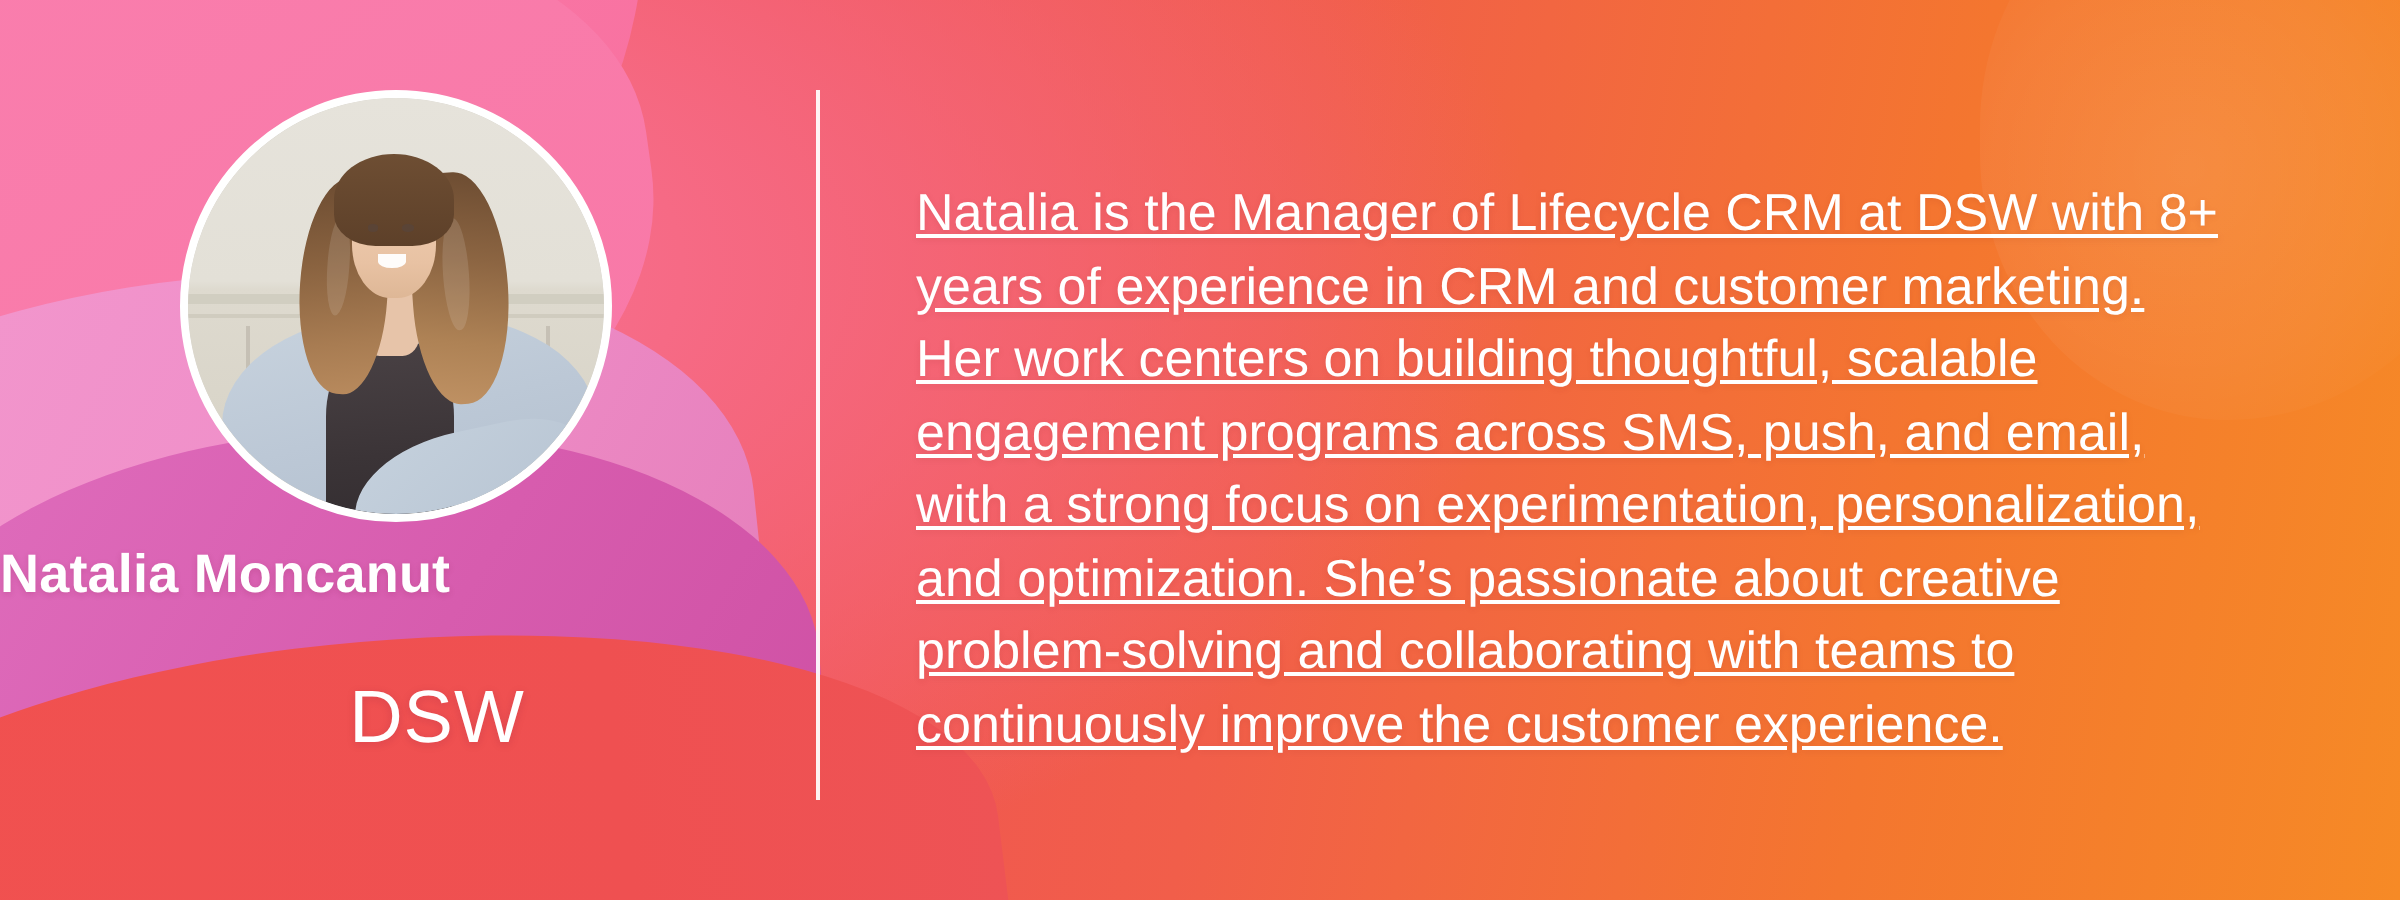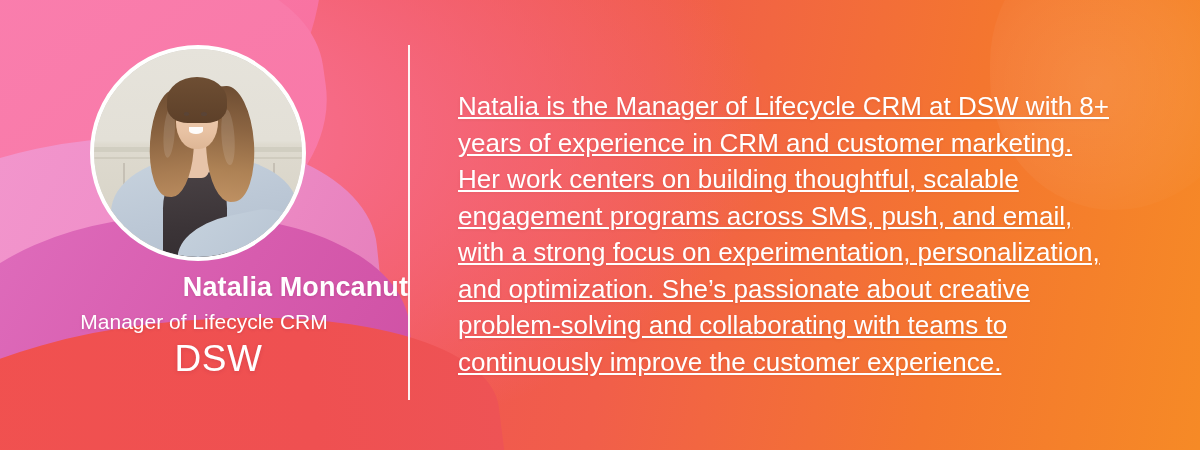--- a/index.html
+++ b/index.html
@@ -186,21 +186,21 @@
   }
   .hair-strand {
     position:absolute;
     background:rgba(255,255,255,.12);
     border-radius:50%;
   }
 
   #name {
     position:absolute;
     left:0; right:0; top:272px;
-    text-align:right;
+    text-align:left;
     color:#FFFFFF;
     font-size:27px;
     font-weight:bold;
     letter-spacing:.1px;
     text-shadow:0 1px 3px rgba(120,20,60,.18);
   }
   #role {
     position:absolute;
     left:0; right:0; top:310px;
     text-align:center;
@@ -278,21 +278,20 @@
         <div class="face"></div>
         <div class="hair-top"></div>
         <div class="eye eye-l"></div>
         <div class="eye eye-r"></div>
         <div class="smile"></div>
         <div class="blazer-arm"></div>
       </div>
     </div>
 
     <div id="name">Natalia Moncanut</div>
-    <div id="role">Manager of Lifecycle CRM</div>
     <div id="company">DSW</div>
   </div>
 
   <div id="divider"></div>
 
   <div id="bio"><span>Natalia is the Manager of Lifecycle CRM at DSW with 8+</span><br><span>years of experience in CRM and customer marketing.</span><br><span>Her work centers on building thoughtful, scalable</span><br><span>engagement programs across SMS, push, and email,</span><br><span>with a strong focus on experimentation, personalization,</span><br><span>and optimization. She’s passionate about creative</span><br><span>problem-solving and collaborating with teams to</span><br><span>continuously improve the customer experience.</span></div>
 
 </div>
 
 </body></html>

